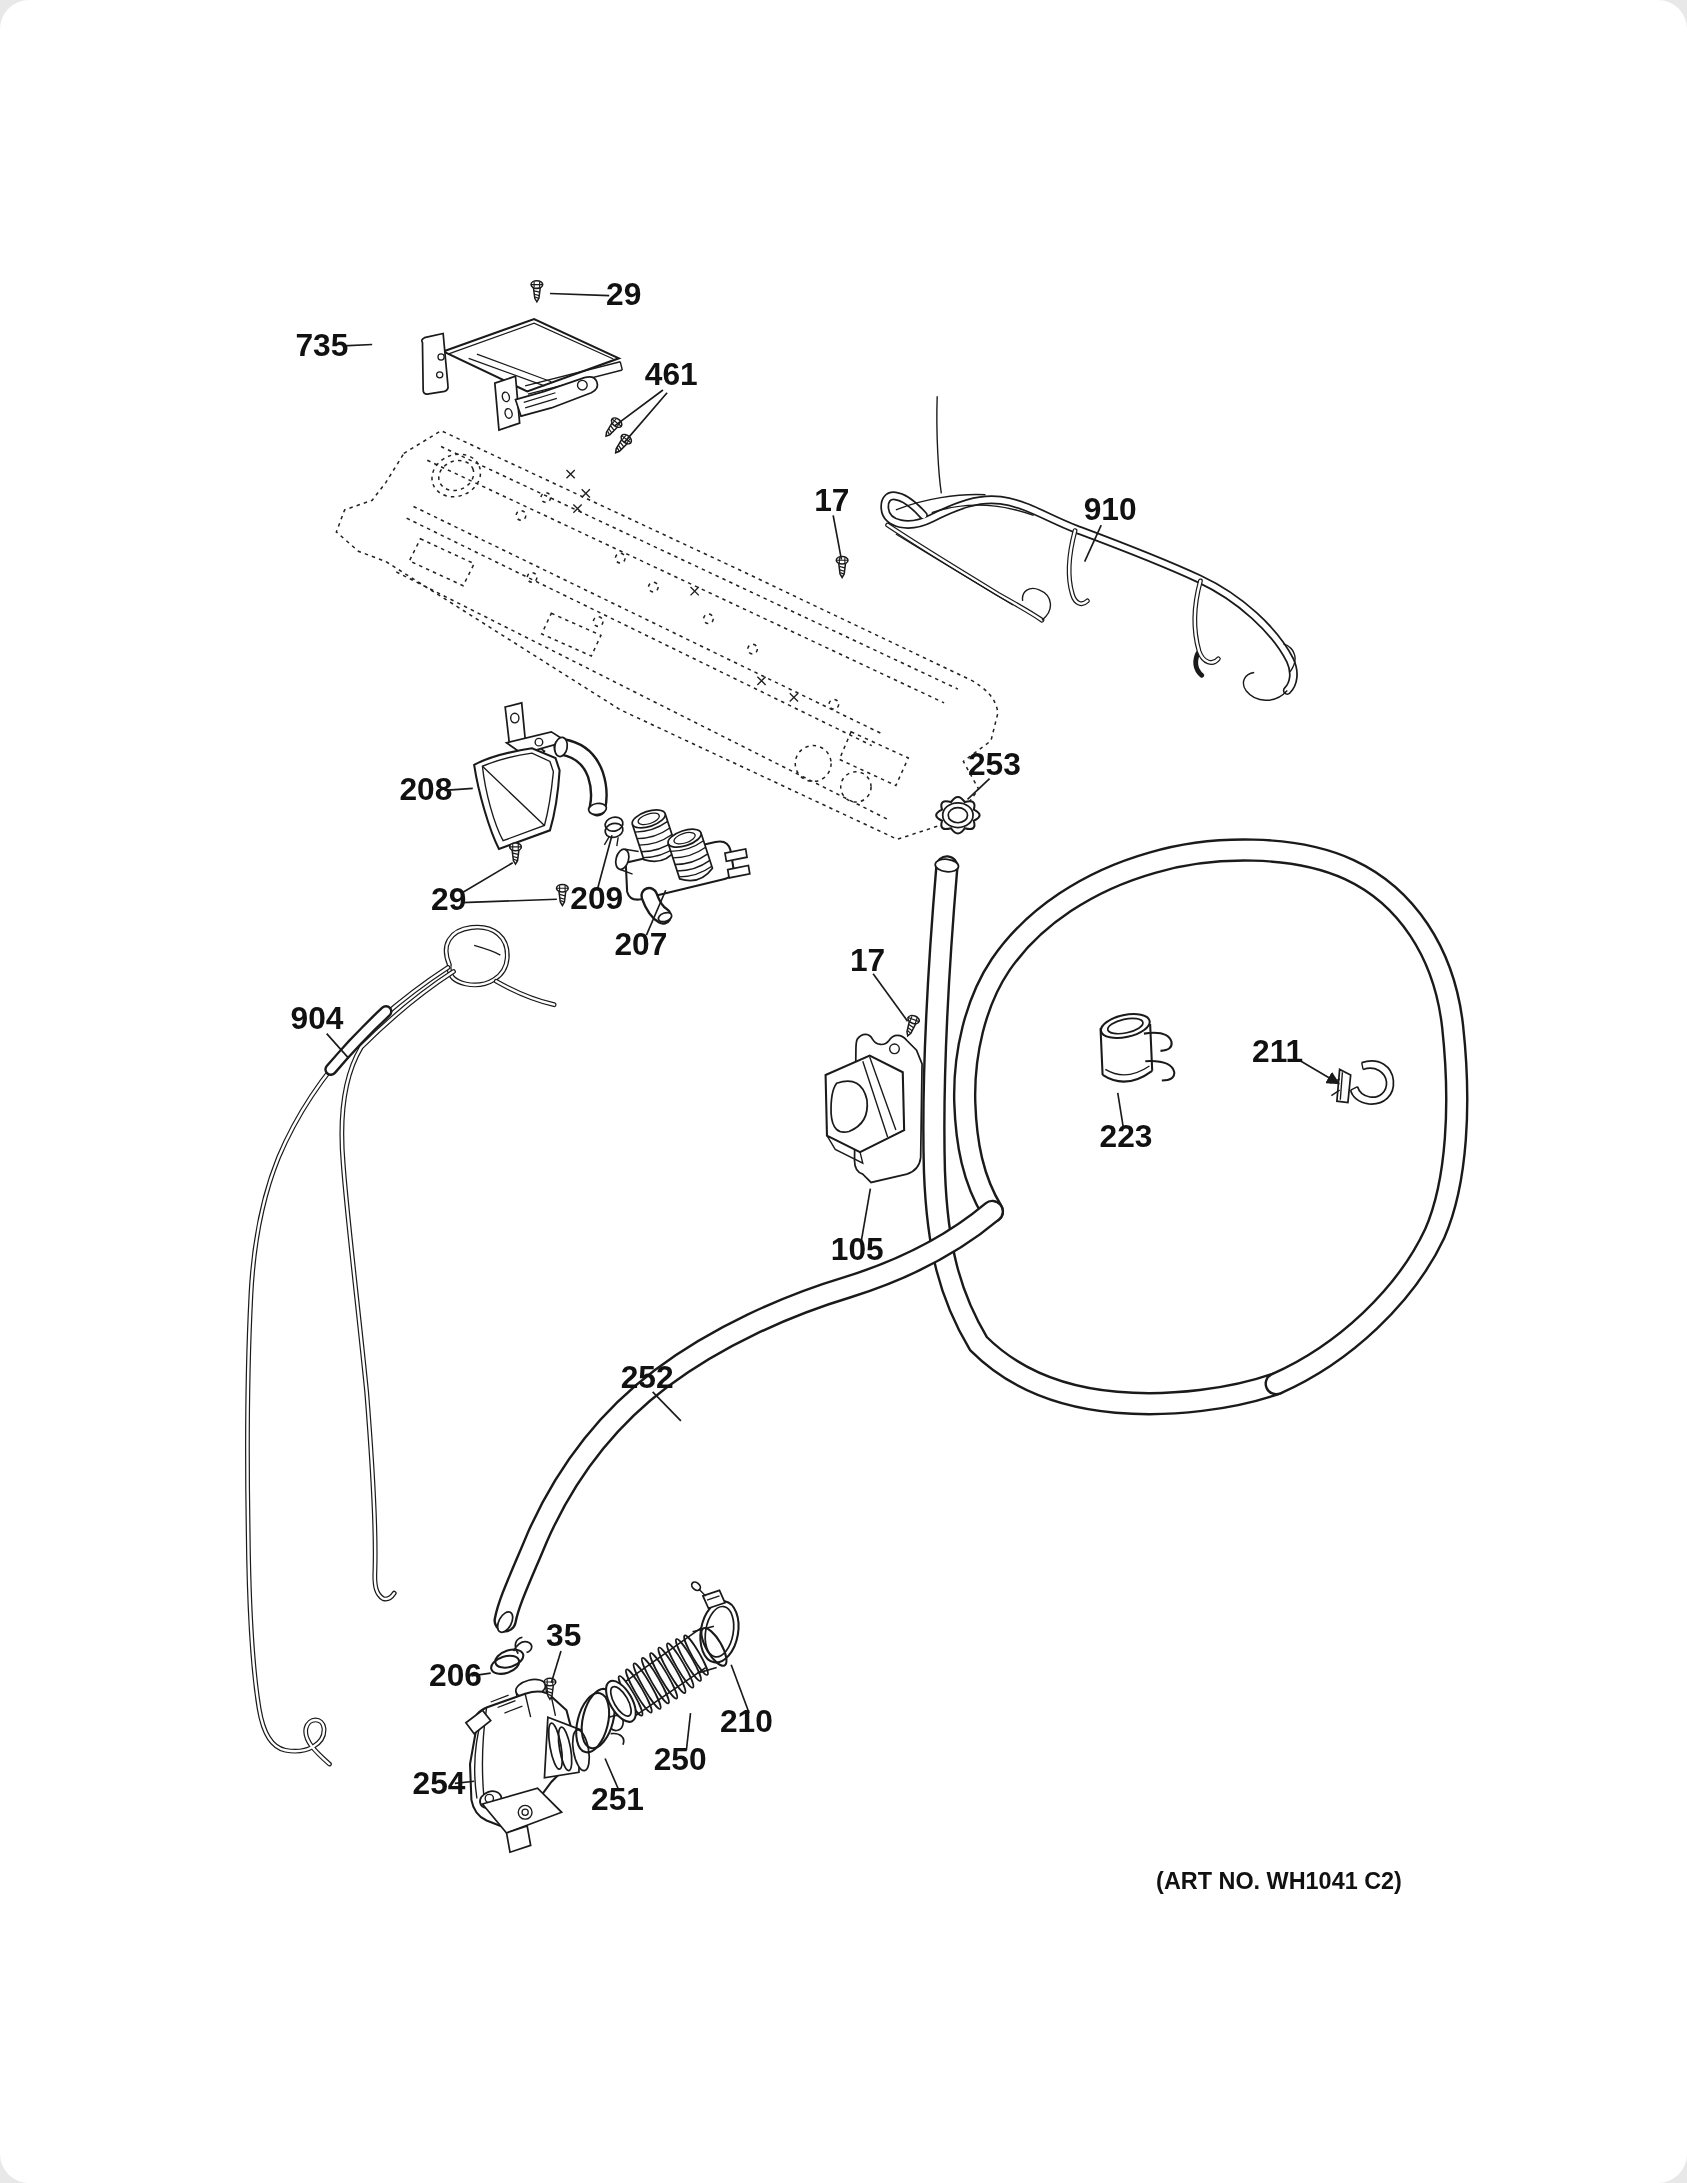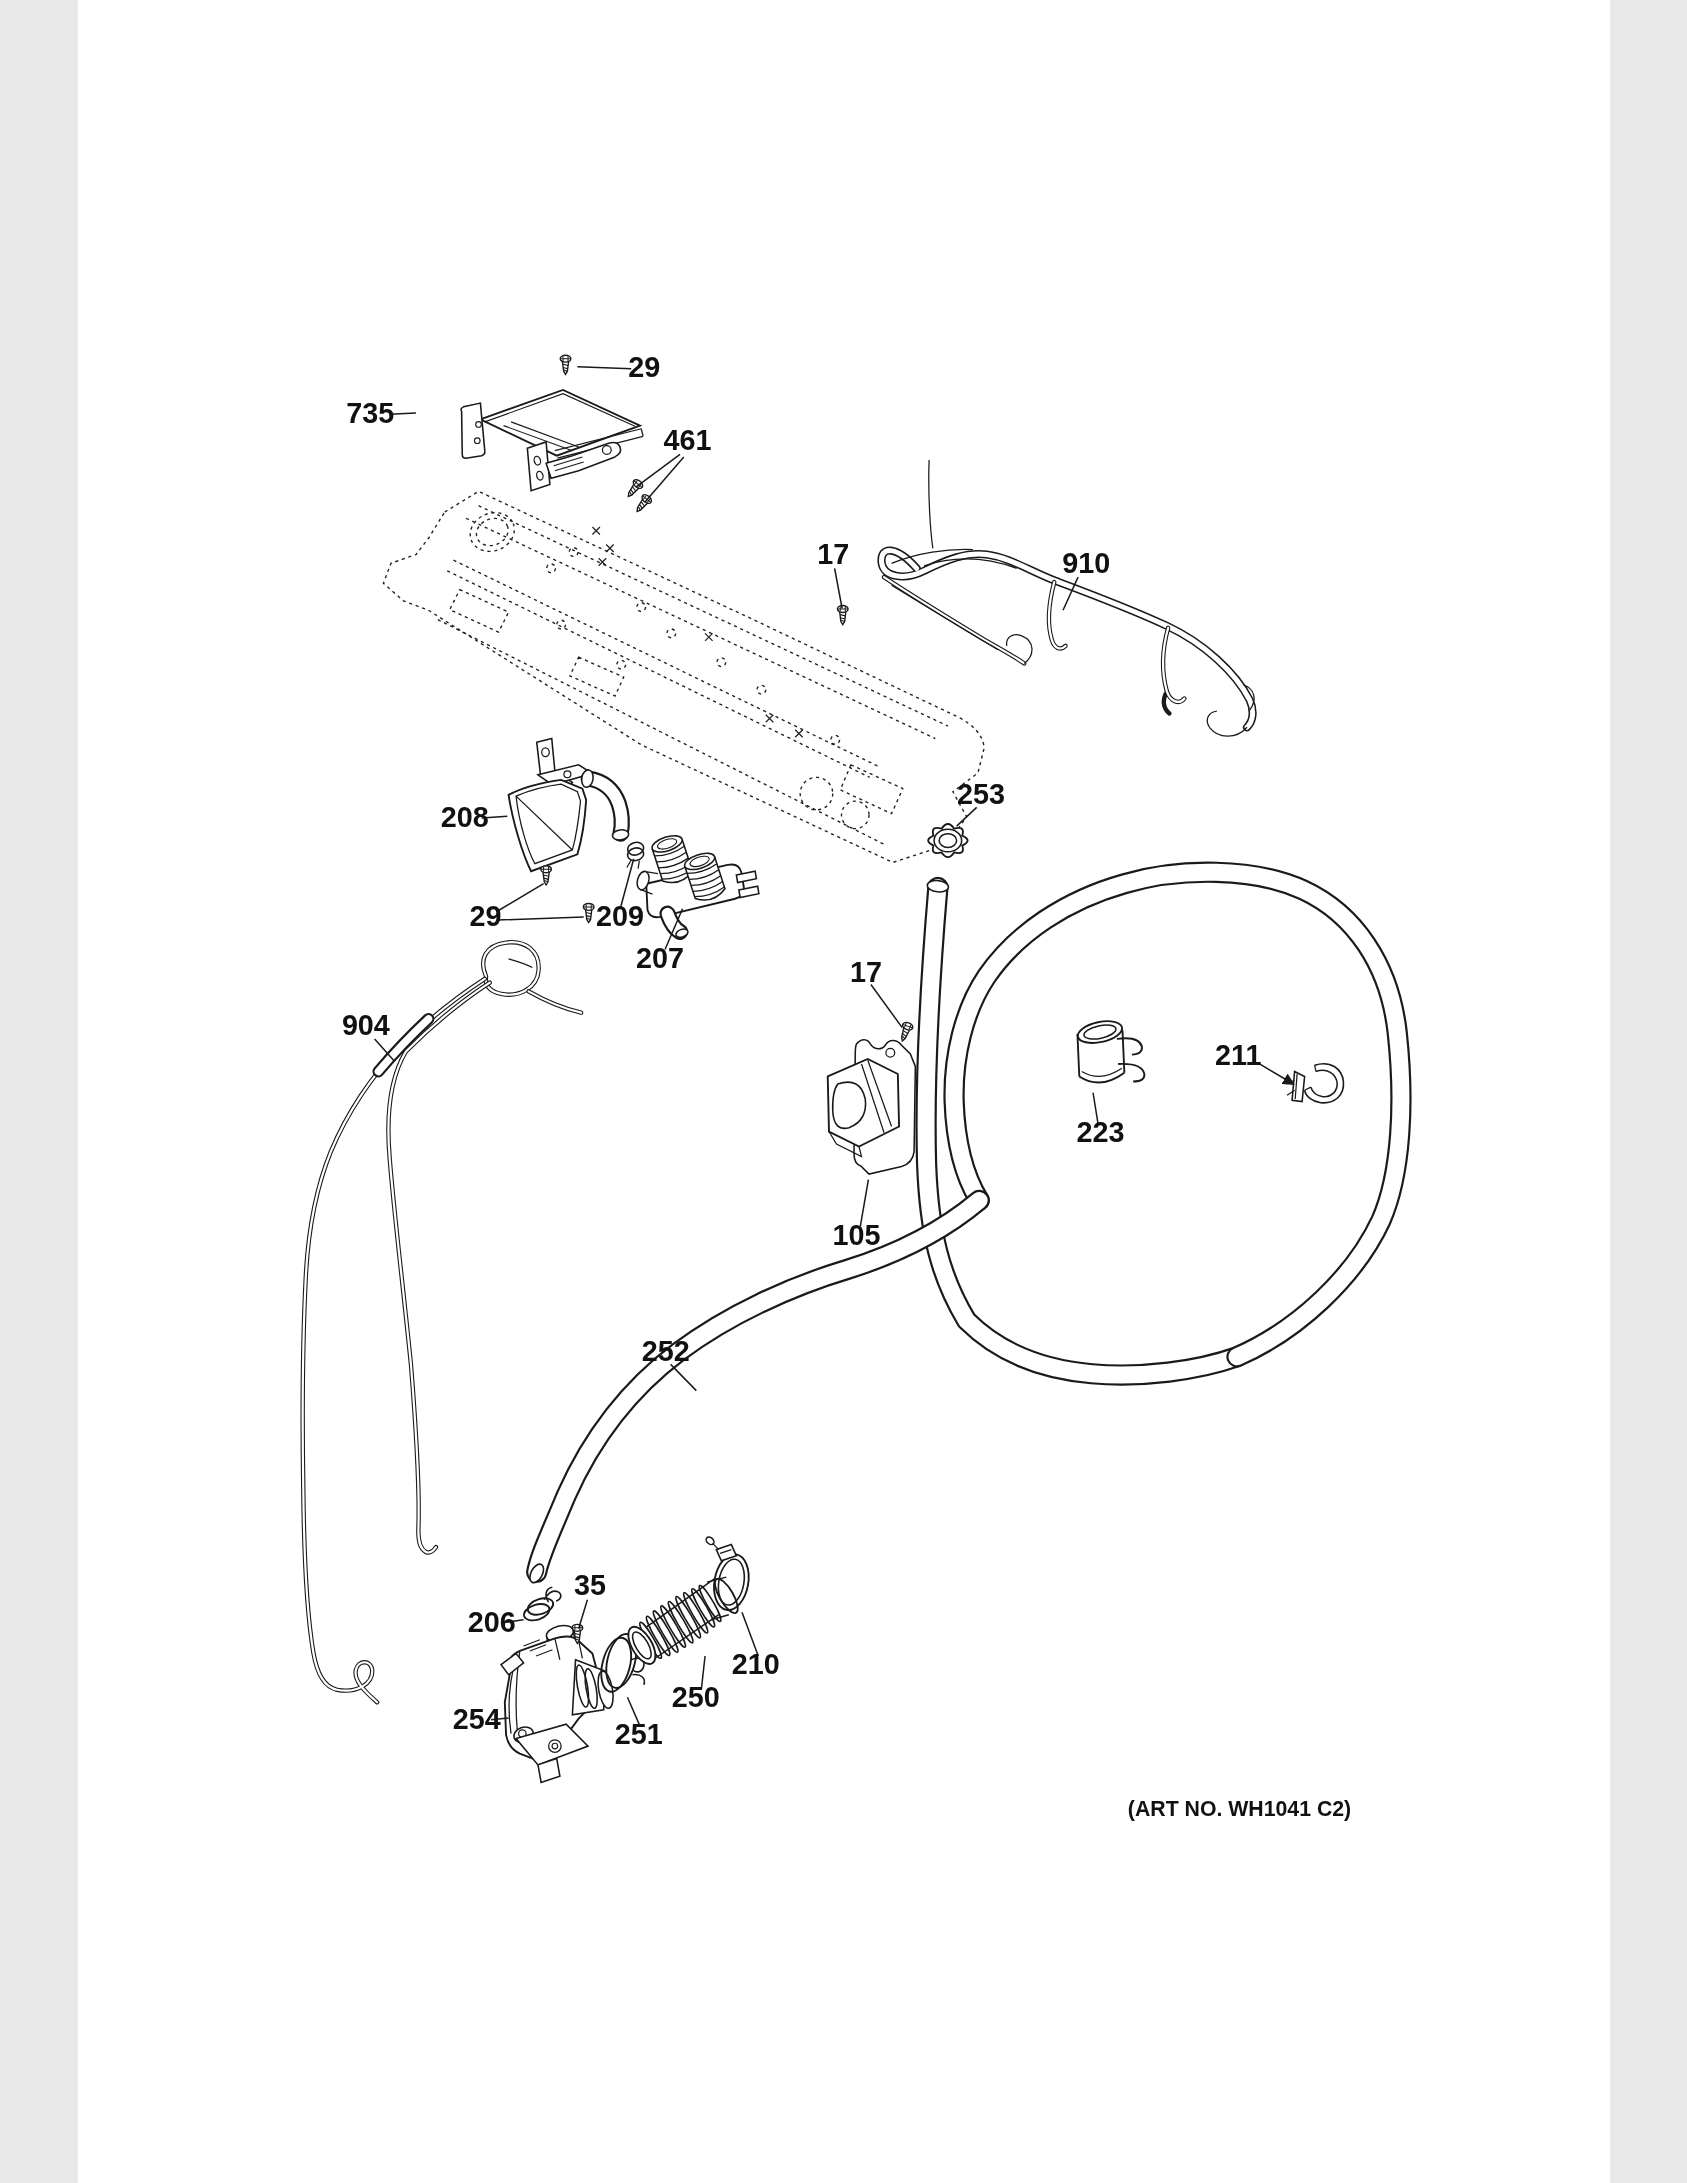--- a/index.html
+++ b/index.html
@@ -1,21 +1,22 @@
 <!DOCTYPE html>
 <html style="font-size:11px"><head>
 <meta charset="utf-8">
 <style>
   html,body{margin:0;padding:0;background:#e8e8e8;}
   .page{
     position:relative;
-    width:1532px;height:2183px;
+    width:1687px;height:2183px;
     margin:0 auto;
     background:#ffffff;
     font-family:"Liberation Sans", sans-serif;
+    border-radius:29px;
   }
   svg{display:block;width:100%;height:100%;}
   .callout{
     font-family:"Liberation Sans", sans-serif;
     font-weight:700;
     font-size:46px;
     fill:#111;
     text-anchor:middle;
   }
   .artno{

